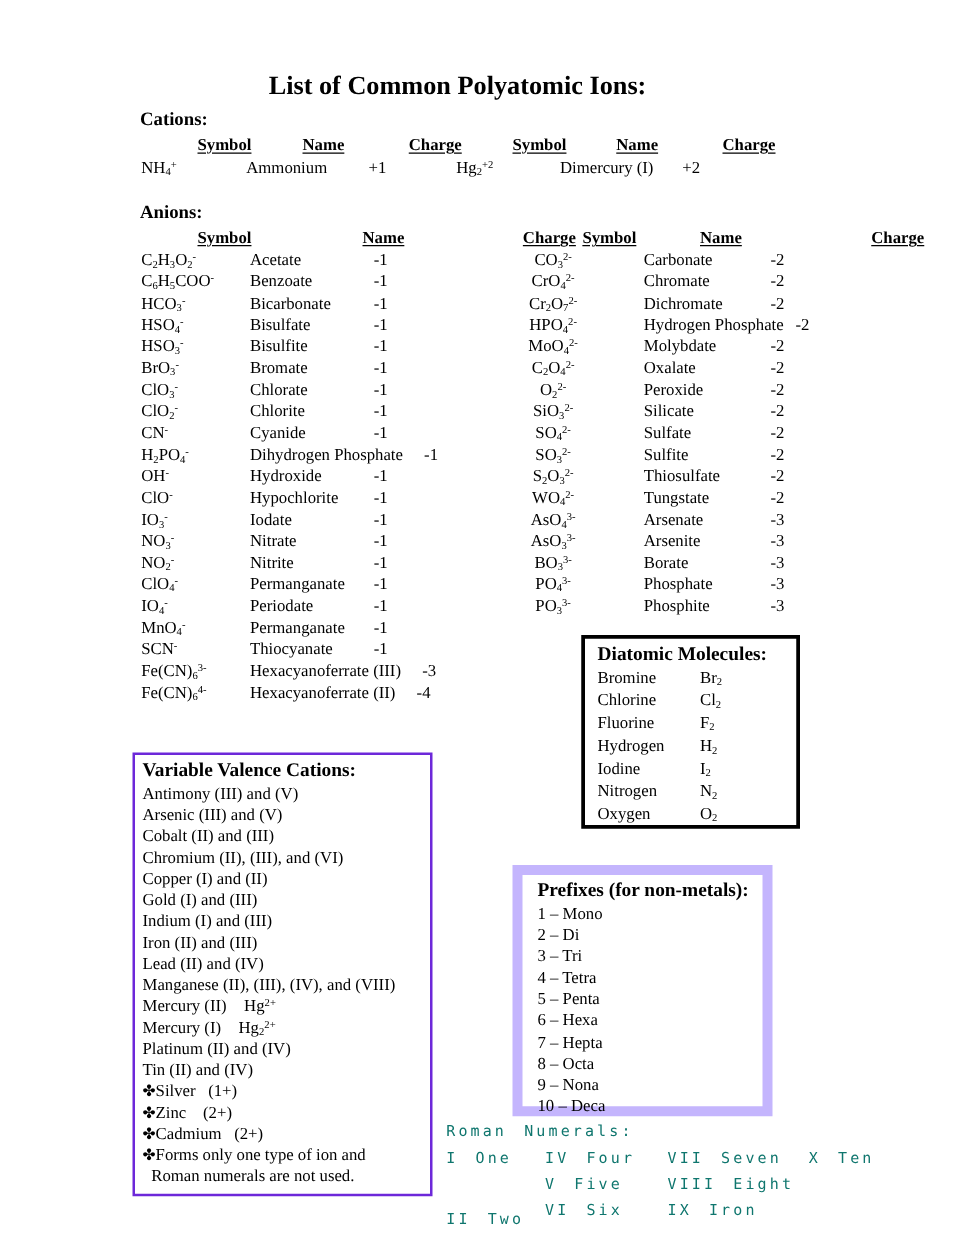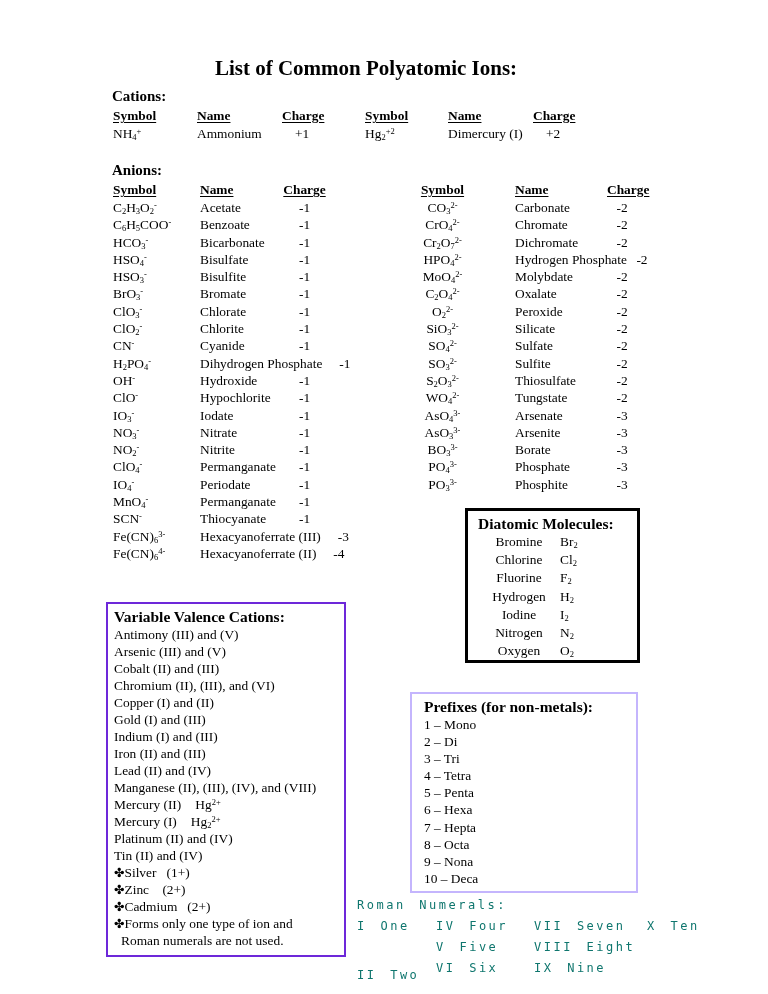--- a/index.html
+++ b/index.html
@@ -20,49 +20,49 @@
   .section-heading{position:absolute;font-size:15px;font-weight:bold;}
   .cations-heading{left:112px;top:88px;}
   .anions-heading{left:112px;top:162px;}
 
   
   .cations-table{position:absolute;left:113px;top:107px;}
   .cat-grid{display:grid;grid-template-columns:84px 85px 40px 43px 83px 85px 40px;line-height:18px;}
   .cat-grid span{white-space:nowrap;}
   .cc0{grid-column:1;} .cc1{grid-column:2;} .cc2{grid-column:3;text-align:center;}
   .cc3{grid-column:5;} .cc4{grid-column:6;} .cc5{grid-column:7;text-align:center;}
-  .hd{font-weight:bold;text-decoration:underline;text-underline-offset:2px;}
+  .hd{font-weight:bold;text-decoration:underline;text-underline-offset:2px;margin-left:45px;}
 
   
   .anion-table{position:absolute;top:181px;}
   .anion-left{left:113px;}
   .anion-right{left:405px;}
   .an-row{display:flex;line-height:17.3px;align-items:baseline;}
   .an-row span{white-space:nowrap;}
   .an-headers{line-height:18px;}
   .anion-left .a0{width:87px;flex:none;}
   .anion-left .a1{min-width:82px;}
   .anion-left .a2{min-width:45px;text-align:center;}
   .anion-right .a0{width:75px;flex:none;text-align:center;}
   .anion-right .a1{margin-left:35px;min-width:92px;}
   .anion-right .a2{min-width:30px;text-align:center;}
 
   
   .box{position:absolute;background:#fff;}
   .box-title{font-weight:bold;font-size:15.5px;white-space:nowrap;}
   .diatomic{left:465px;top:508px;width:175px;height:155px;border:3px solid #000;padding:4px 0 0 10px;}
-  .mol-row{display:flex;line-height:18.2px;text-align:center;}
+  .mol-row{display:flex;line-height:18.2px;}
   .mol-row .m0{width:82px;flex:none;white-space:nowrap;}
   .vv{left:106px;top:602px;width:240px;border:2px solid #6d28d9;padding:4px 4px 6px 6px;}
   .vv-item{line-height:17px;white-space:nowrap;}
   .vv-item .bullet{font-family:"DejaVu Sans",sans-serif;font-size:12.5px;}
   .vv-item .vv-text{white-space:pre-wrap;}
   .vv-item .vv-formula{margin-left:14px;}
   .vv-item.indent{padding-left:7px;}
-  .prefixes{left:410px;top:692px;width:228px;height:201px;border:2px solid #c4b5fd;padding:4px 0 0 12px;}
+  .prefixes{left:410px;top:692px;width:208px;height:201px;border:8px solid #c4b5fd;padding:4px 0 0 12px;}
   .prefix-item{line-height:17.1px;white-space:nowrap;}
 
   
   .roman{
     position:absolute;left:357px;top:895px;color:#0f766e;
     font-family:"DejaVu Sans Mono","Liberation Mono",monospace;
     font-size:12px;letter-spacing:2.5px;word-spacing:4px;line-height:21px;
   }
   .roman-cols{display:flex;}
   .roman-col{display:flex;flex-direction:column;}
@@ -387,20 +387,20 @@
           <div class="roman-item">III Three</div>
         </div>
         <div class="roman-col rc1">
           <div class="roman-item">IV Four</div>
           <div class="roman-item">V Five</div>
           <div class="roman-item">VI Six</div>
         </div>
         <div class="roman-col rc2">
           <div class="roman-item">VII Seven</div>
           <div class="roman-item">VIII Eight</div>
-          <div class="roman-item">IX Nine</div>
+          <div class="roman-item">IX Iron</div>
         </div>
         <div class="roman-col rc3">
           <div class="roman-item">X Ten</div>
         </div>
       </div>
   </div>
 </div>
 
 </body></html>

